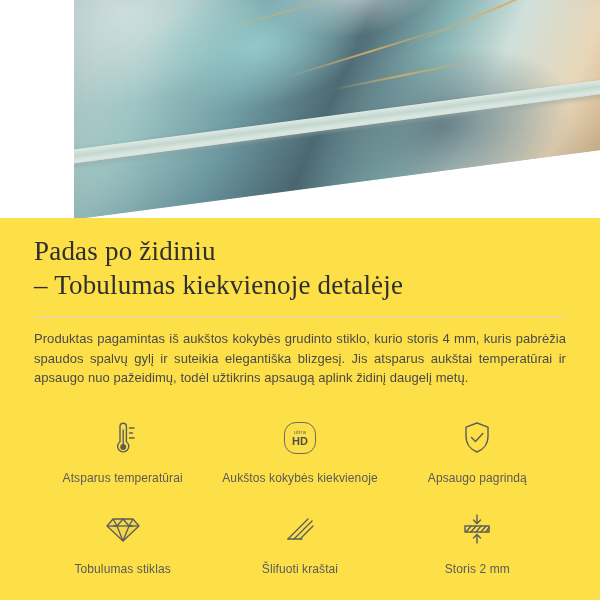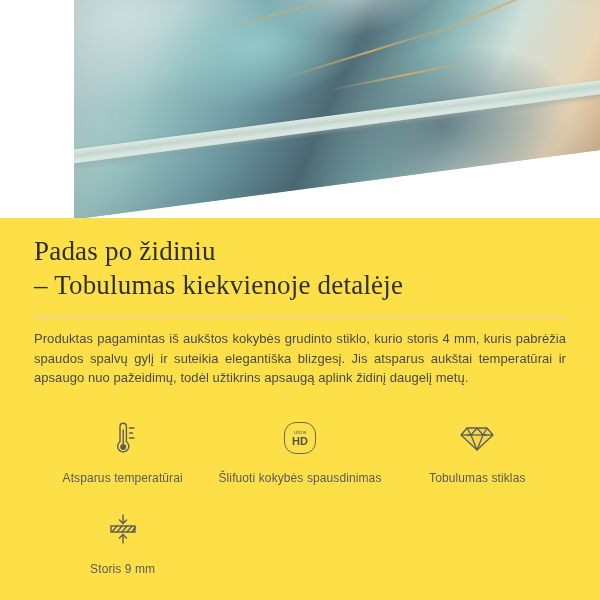--- a/index.html
+++ b/index.html
@@ -246,52 +246,72 @@
         <div class="feature-label">Atsparus temperatūrai</div>
       </div>
 
       <div class="feature">
         <div class="feature-icon">
           <div class="ultrahd-box">
             <span class="u-top">ultra</span>
             <span class="u-bot">HD</span>
           </div>
         </div>
-        <div class="feature-label">Šlifuoti kokybės spausdinimas</div>
-      </div>
-
+        <div class="feature-label">Aukštos kokybės kiekvienoje</div>
+      </div>
+
+      <div class="feature">
+        <div class="feature-icon">
+          <svg width="34" height="38" viewBox="0 0 34 38" fill="none" stroke="#5c5c5c" stroke-width="1.4" stroke-linejoin="round" stroke-linecap="round">
+            <path d="M17 4l11 4.2v9.3c0 7.3-4.7 13-11 15.5-6.3-2.5-11-8.2-11-15.5V8.2z"></path>
+            <polyline points="11.5,18.5 15.5,22.5 22.8,14.5"></polyline>
+          </svg>
+        </div>
+        <div class="feature-label">Apsaugo pagrindą</div>
+      </div>
 
       <div class="feature">
         <div class="feature-icon">
           <svg width="38" height="34" viewBox="0 0 38 34" fill="none" stroke="#5c5c5c" stroke-width="1.3" stroke-linejoin="round">
             <path d="M9 7h20l6 7-16 15L3 14z" fill="#5c5c5c" fill-opacity="0.06"></path>
             <path d="M3 14h32"></path>
             <path d="M9 7l4 7-4 0"></path>
             <path d="M29 7l-4 7 4 0"></path>
             <path d="M13 14l6 15 6-15"></path>
             <path d="M13 14l6-7 6 7"></path>
           </svg>
         </div>
         <div class="feature-label">Tobulumas stiklas</div>
       </div>
 
+      <div class="feature">
+        <div class="feature-icon">
+          <svg width="36" height="32" viewBox="0 0 36 32" fill="none" stroke="#5c5c5c" stroke-width="1.4" stroke-linecap="round">
+            <path d="M6 26 L26 6"></path>
+            <path d="M12 26 L30 8"></path>
+            <path d="M18 26 L31 13"></path>
+            <path d="M6 26 L20 26"></path>
+          </svg>
+        </div>
+        <div class="feature-label">Šlifuoti kraštai</div>
+      </div>
 
       <div class="feature">
         <div class="feature-icon">
           <svg width="36" height="36" viewBox="0 0 36 36" fill="none" stroke="#5c5c5c" stroke-width="1.4" stroke-linecap="round">
             <line x1="18" y1="4" x2="18" y2="12"></line>
             <polyline points="14.5,9 18,12.5 21.5,9"></polyline>
             <rect x="6" y="15" width="24" height="6" fill="none"></rect>
             <line x1="7" y1="21" x2="12" y2="15"></line>
             <line x1="12" y1="21" x2="17" y2="15"></line>
             <line x1="17" y1="21" x2="22" y2="15"></line>
             <line x1="22" y1="21" x2="27" y2="15"></line>
             <line x1="27" y1="21" x2="30" y2="16.5"></line>
             <line x1="18" y1="32" x2="18" y2="24"></line>
             <polyline points="14.5,27 18,23.5 21.5,27"></polyline>
           </svg>
         </div>
-        <div class="feature-label">Storis 9 mm</div>
+        <div class="feature-label">Storis 2 mm</div>
       </div>
 
     </div>
   </div>
 </div>
 
 </body></html>

